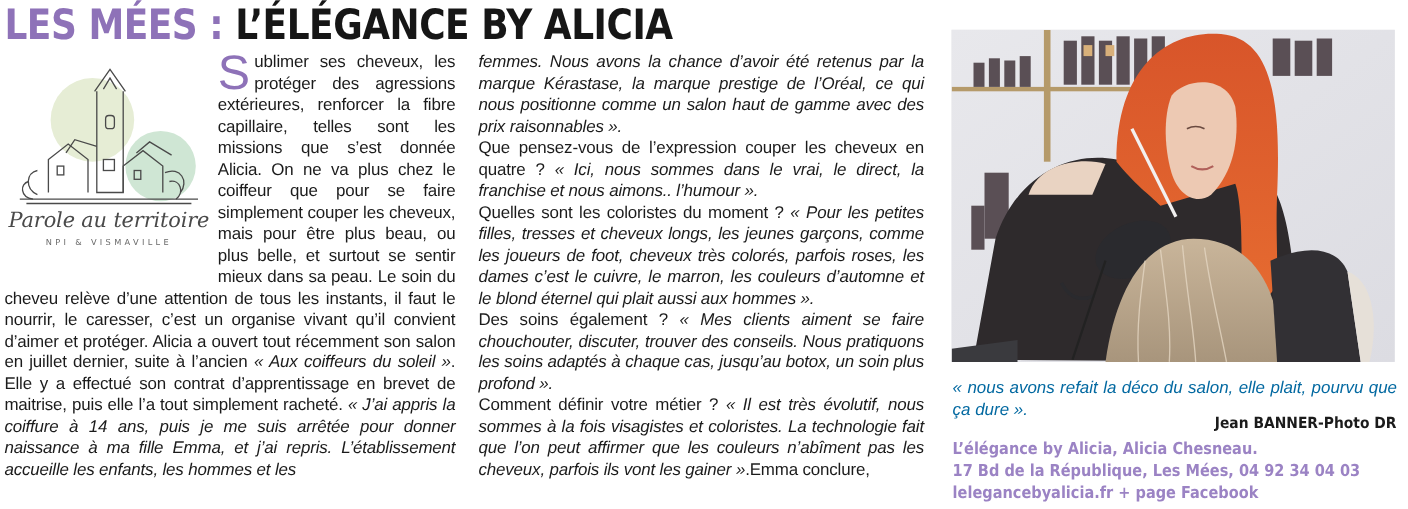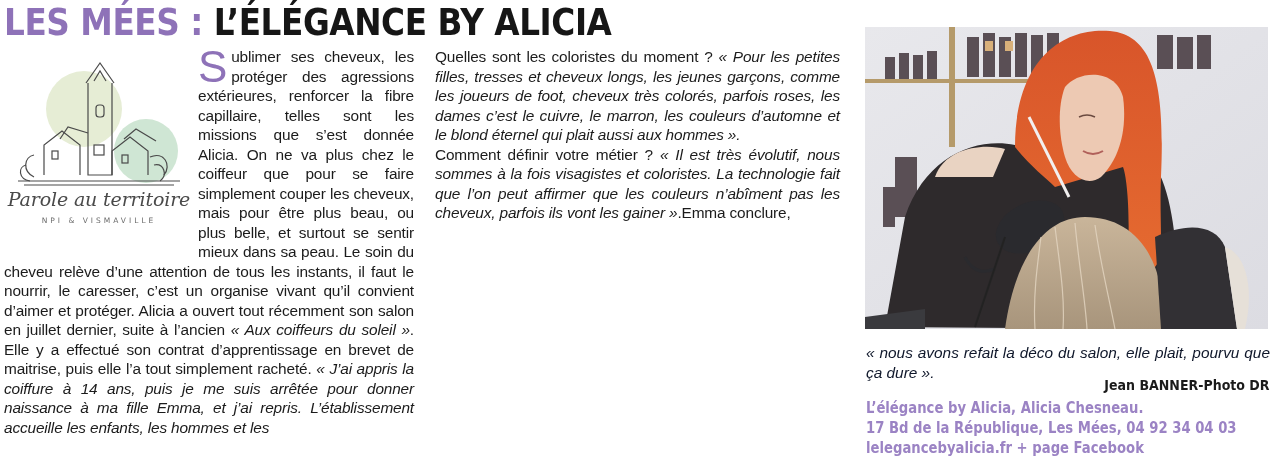--- a/index.html
+++ b/index.html
@@ -36,21 +36,21 @@
     .col2 p { margin: 0; }
 
     
     .photo {
       position: absolute; left: 865px; top: 27px; width: 403px; height: 302px;
       overflow: hidden; background: #e4e4e8;
     }
     .caption {
       position: absolute; left: 866px; top: 343px; width: 404px;
       font-style: italic; font-size: 15.4px; line-height: 19.5px; text-align: justify;
-      color: #0f172a;
+      color: #0369a1;
     }
     .credit {
       position: absolute; right: 10px; top: 377px;
       font-family: "DejaVu Sans", sans-serif; font-weight: bold; font-size: 14px;
       color: #1b1b1b; transform: scaleX(0.9); transform-origin: right top;
     }
     .info {
       position: absolute; left: 866px; top: 398px; width: 420px;
       font-family: "DejaVu Sans", sans-serif; font-weight: bold;
       font-size: 15px; line-height: 20px; color: #9b83c4;
@@ -94,21 +94,24 @@
         <path d="M20 138 L170 138"></path>
       </g>
       <text x="95" y="159" text-anchor="middle" font-family="DejaVu Serif, serif" font-style="italic" font-size="19" fill="#4a4a4a">Parole au territoire</text>
       <text x="95" y="176" text-anchor="middle" font-family="DejaVu Sans, sans-serif" font-size="7.5" letter-spacing="3" fill="#6a6a6a">NPI &amp; VISMAVILLE</text>
     </svg>
   </div>
   <span class="dropcap">S</span><span>ublimer ses cheveux, les protéger des agressions extérieures, renforcer la fibre capillaire, telles sont les missions que s’est donnée Alicia. On ne va plus chez le coiffeur que pour se faire simplement couper les cheveux, mais pour être plus beau, ou plus belle, et surtout se sentir mieux dans sa peau. Le soin du cheveu relève d’une attention de tous les instants, il faut le nourrir, le caresser, c’est un organise vivant qu’il convient d’aimer et protéger. Alicia a ouvert tout récemment son salon en juillet dernier, suite à l’ancien </span><i>« Aux coiffeurs du soleil »</i><span>. Elle y a effectué son contrat d’apprentissage en brevet de maitrise, puis elle l’a tout simplement racheté. </span><i>« J’ai appris la coiffure à 14 ans, puis je me suis arrêtée pour donner naissance à ma fille Emma, et j’ai repris. L’établissement accueille les enfants, les hommes et les</i>
 </div>
 
 <div class="col2 text">
+  <p><i>femmes. Nous avons la chance d’avoir été retenus par la marque Kérastase, la marque prestige de l’Oréal, ce qui nous positionne comme un salon haut de gamme avec des prix raisonnables ».</i></p>
+  <p><span>Que pensez-vous de l’expression couper les cheveux en quatre ? </span><i>« Ici, nous sommes dans le vrai, le direct, la franchise et nous aimons.. l’humour ».</i></p>
   <p><span>Quelles sont les coloristes du moment ? </span><i>« Pour les petites filles, tresses et cheveux longs, les jeunes garçons, comme les joueurs de foot, cheveux très colorés, parfois roses, les dames c’est le cuivre, le marron, les couleurs d’automne et le blond éternel qui plait aussi aux hommes ».</i></p>
+  <p><span>Des soins également ? </span><i>« Mes clients aiment se faire chouchouter, discuter, trouver des conseils. Nous pratiquons les soins adaptés à chaque cas, jusqu’au botox, un soin plus profond ».</i></p>
   <p><span>Comment définir votre métier ? </span><i>« Il est très évolutif, nous sommes à la fois visagistes et coloristes. La technologie fait que l’on peut affirmer que les couleurs n’abîment pas les cheveux, parfois ils vont les gainer »</i><span>.Emma conclure,</span></p>
 </div>
 
 <div class="photo">
   <svg width="403" height="302" viewBox="0 0 403 302">
     <defs>
       <linearGradient id="bg" x1="0" y1="0" x2="1" y2="1">
         <stop offset="0" stop-color="#e8e8ec"></stop>
         <stop offset="1" stop-color="#dcdce2"></stop>
       </linearGradient>

